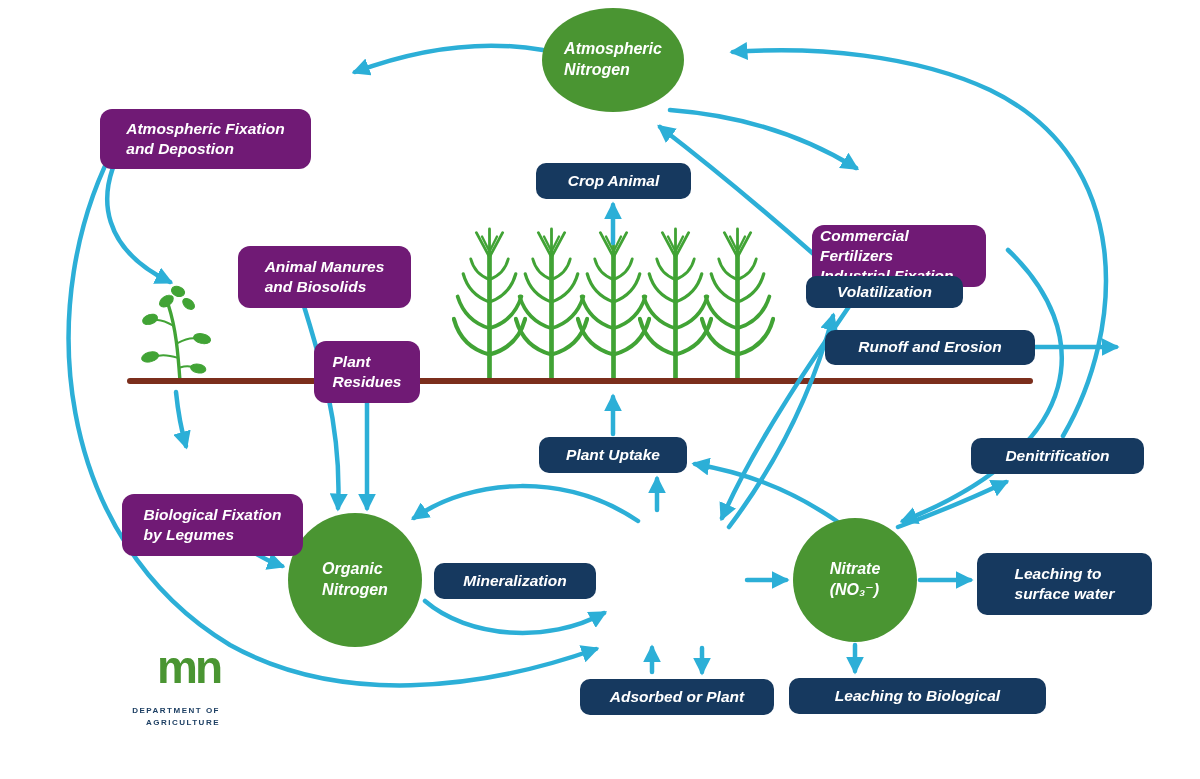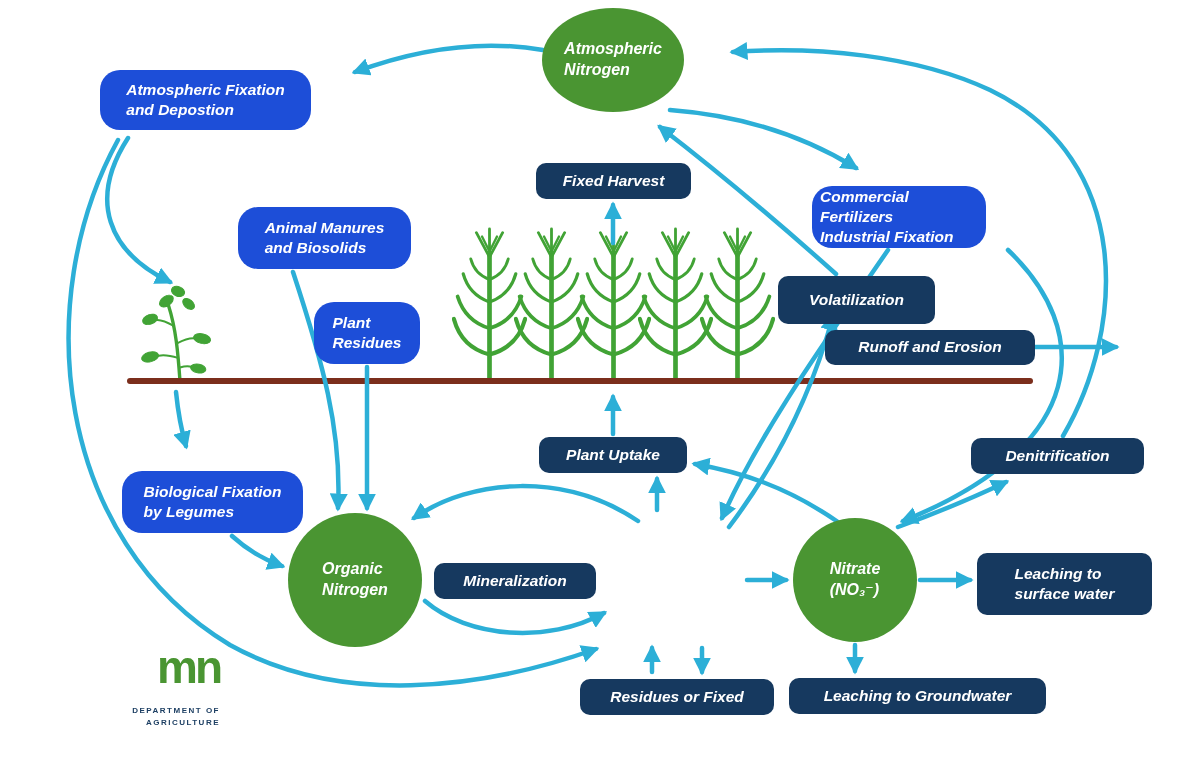--- a/index.html
+++ b/index.html
@@ -7,21 +7,21 @@
     position:relative;width:1200px;height:779px;background:#ffffff;overflow:hidden;
     font-family:"Liberation Sans","DejaVu Sans",sans-serif;
   }
   #art{position:absolute;left:0;top:0;width:1200px;height:779px;}
   .node{
     position:absolute;display:flex;align-items:center;justify-content:center;
     text-align:left;color:#ffffff;font-weight:bold;white-space:pre-line;
     line-height:1.3;box-sizing:border-box;padding:2px 8px;font-style:italic;
   }
   .circle{background:#4a9532;border-radius:50%;font-size:16px;}
-  .orange{background:#1d4ed8;border-radius:20px;font-size:15.5px;}
+  .orange{background:#701a75;border-radius:12px;font-size:15.5px;margin-top:39px;}
   .navy{background:#16395F;border-radius:10px;font-size:15.5px;}
   .logo{
     position:absolute;left:84px;top:648px;width:136px;text-align:right;
   }
   .logo-mark{
     color:#4a9532;font-weight:bold;font-size:46px;line-height:0.85;
     letter-spacing:-3px;
   }
   .logo-text{
     color:#1d3f63;font-weight:bold;font-size:8px;letter-spacing:1.5px;
@@ -121,33 +121,33 @@
 (NO₃⁻)</div>
 
   <div class="node orange" style="left:100px;top:70px;width:211px;height:60px">Atmospheric Fixation
 and Depostion</div>
   <div class="node orange" style="left:238px;top:207px;width:173px;height:62px">Animal Manures
 and Biosolids</div>
   <div class="node orange" style="left:812px;top:186px;width:174px;height:62px">Commercial Fertilizers
 Industrial Fixation</div>
   <div class="node orange" style="left:314px;top:302px;width:106px;height:62px">Plant
 Residues</div>
-  <div class="node orange" style="left:122px;top:471px;width:181px;height:62px">Biological Fixation
+  <div class="node orange" style="left:122px;top:455px;width:181px;height:62px">Biological Fixation
 by Legumes</div>
 
-  <div class="node navy" style="left:536px;top:163px;width:155px;height:36px">Fixed Harvest</div>
-  <div class="node navy" style="left:778px;top:276px;width:157px;height:48px">Volatilization</div>
+  <div class="node navy" style="left:536px;top:163px;width:155px;height:36px">Crop Animal</div>
+  <div class="node navy" style="left:806px;top:276px;width:157px;height:32px">Volatilization</div>
   <div class="node navy" style="left:825px;top:330px;width:210px;height:35px">Runoff and Erosion</div>
   <div class="node navy" style="left:539px;top:437px;width:148px;height:36px">Plant Uptake</div>
   <div class="node navy" style="left:971px;top:438px;width:173px;height:36px">Denitrification</div>
   <div class="node navy" style="left:434px;top:563px;width:162px;height:36px">Mineralization</div>
   <div class="node navy" style="left:977px;top:553px;width:175px;height:62px">Leaching to
 surface water</div>
-  <div class="node navy" style="left:580px;top:679px;width:194px;height:36px">Residues or Fixed</div>
-  <div class="node navy" style="left:789px;top:678px;width:257px;height:36px">Leaching to Groundwater</div>
+  <div class="node navy" style="left:580px;top:679px;width:194px;height:36px">Adsorbed or Plant</div>
+  <div class="node navy" style="left:789px;top:678px;width:257px;height:36px">Leaching to Biological</div>
 
   <div class="logo">
     <div class="logo-mark">mn</div>
     <div class="logo-text">DEPARTMENT OF
 AGRICULTURE</div>
   </div>
 
 </div>
 
 </body></html>

